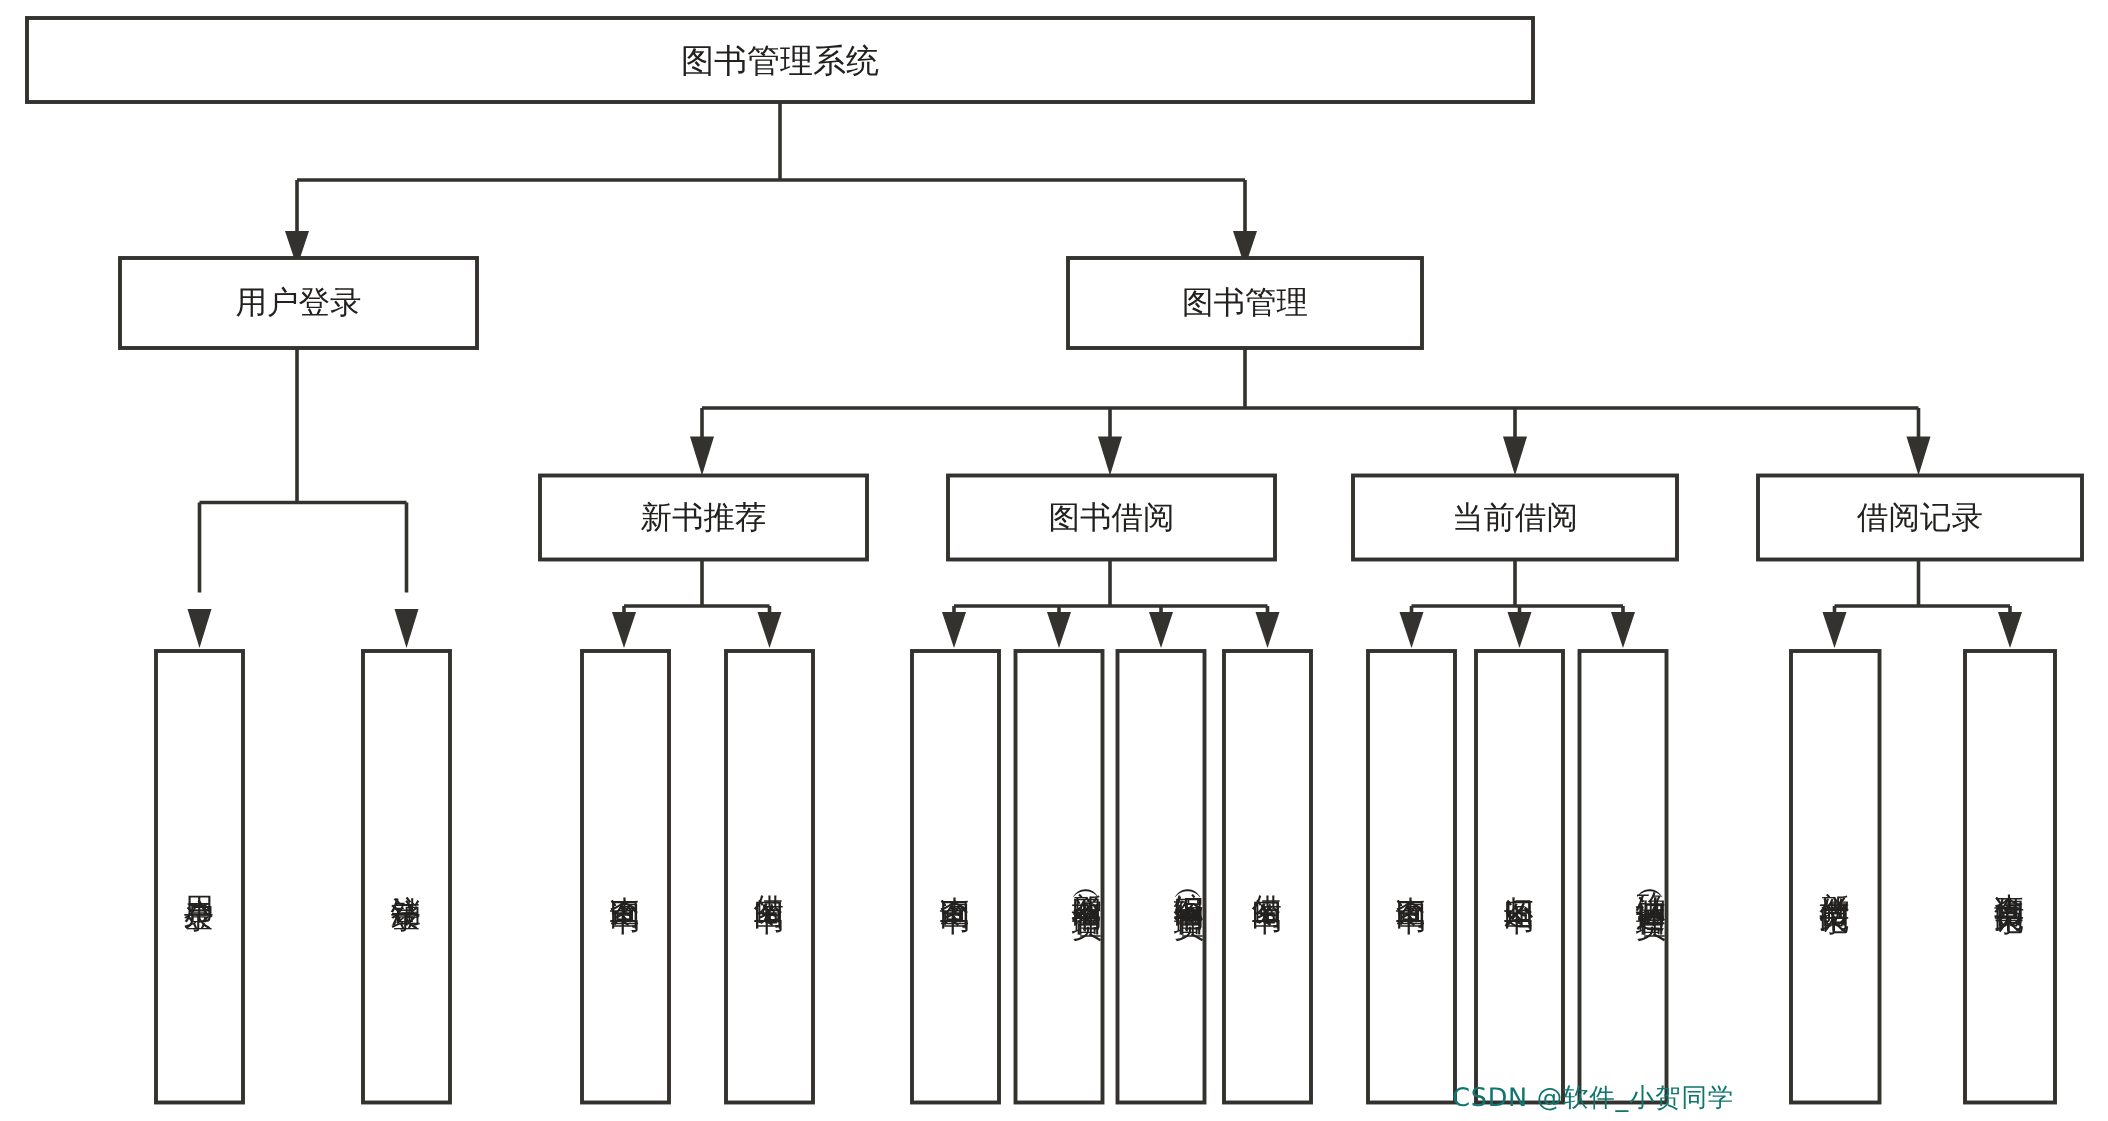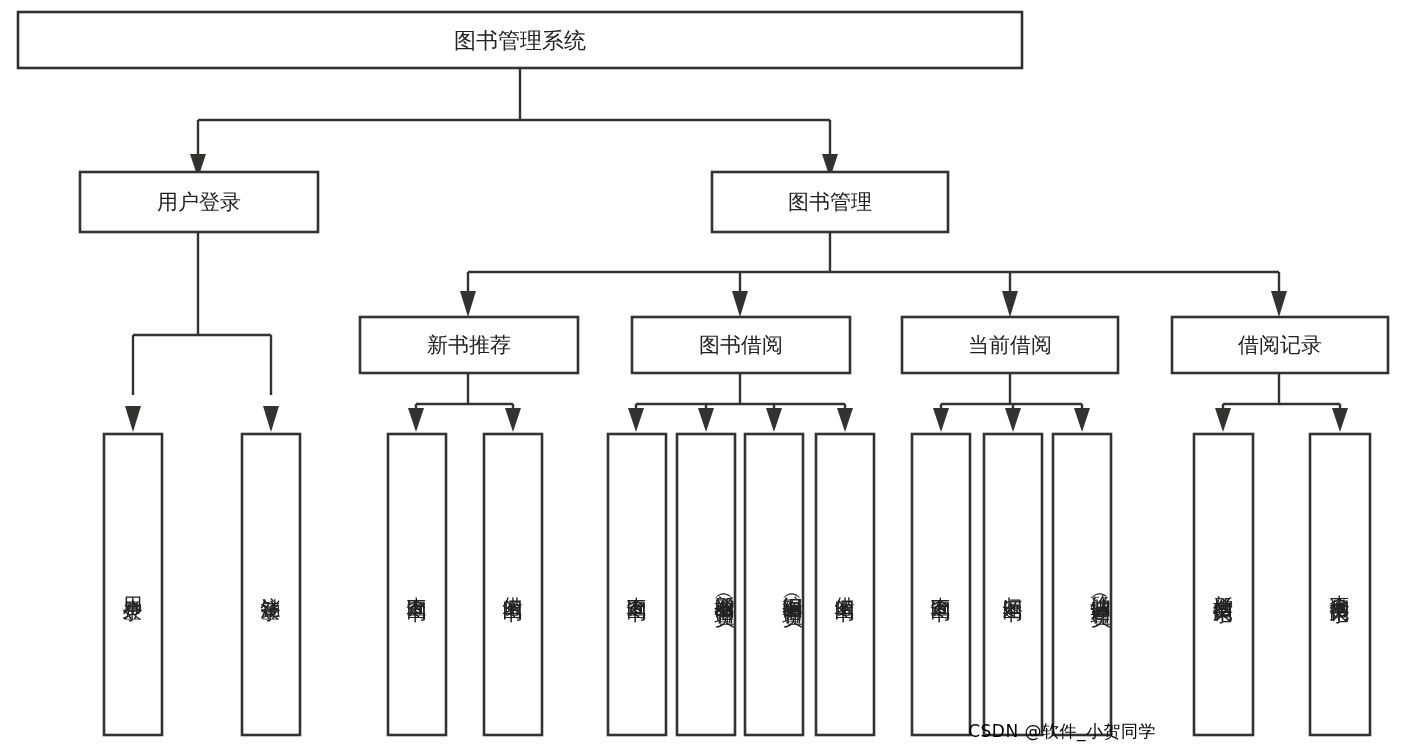--- a/index.html
+++ b/index.html
@@ -71,21 +71,21 @@
   }
   .leaf-label.center-v {
     align-items: center;
   }
   .watermark {
     position: absolute;
     right: 8px;
     bottom: 4px;
     font-family: "DejaVu Sans", "Liberation Sans", sans-serif;
     font-size: 17px;
-    color: #000000;
+    color: #0f766e;
     letter-spacing: 0.5px;
     white-space: nowrap;
     user-select: none;
   }
 </style>
 </head>
 <body>
 
 <div id="diagram-root">
 

